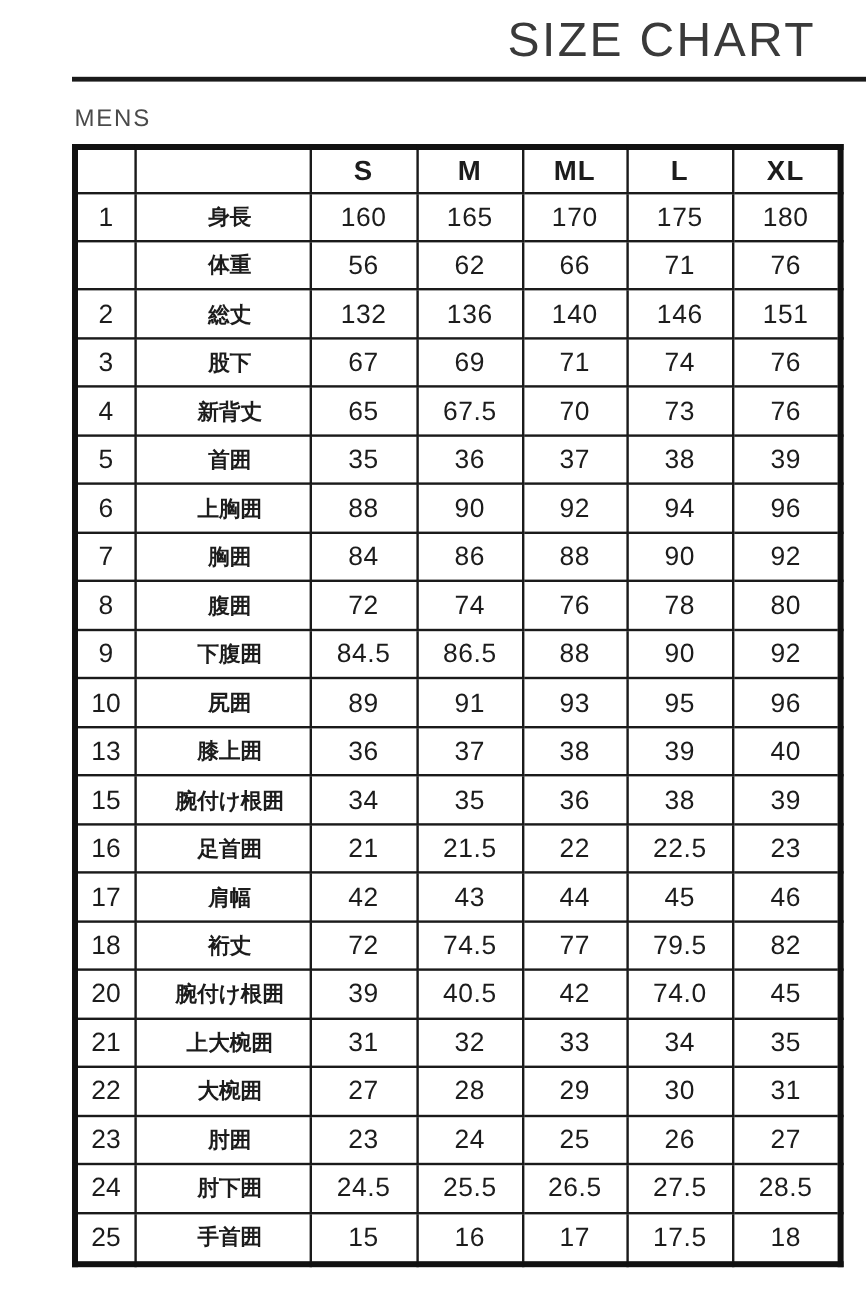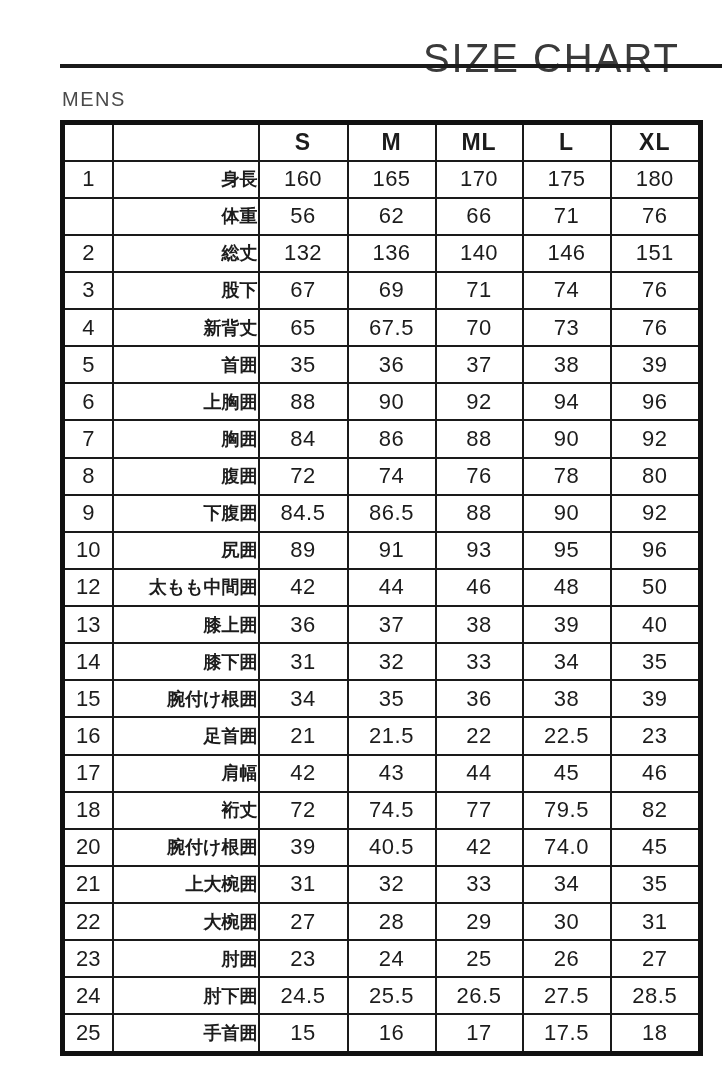--- a/index.html
+++ b/index.html
@@ -16,21 +16,20 @@
   }
   .page-title {
     position: absolute;
     top: 12px;
     right: 42px;
     font-size: 40px;
     font-weight: 300;
     letter-spacing: 2px;
     color: var(--title-color, #3a3a3a);
     white-space: nowrap;
-    margin-top: 24px;
   }
   .title-rule {
     position: absolute;
     top: 64px;
     left: 60px;
     right: 0;
     height: 4px;
     background: var(--border-color, #1a1a1a);
   }
   .section-label {
@@ -69,21 +68,21 @@
     text-align: center;
     letter-spacing: 1px;
   }
   .size-table td.no {
     text-align: center;
     font-size: 22px;
     font-weight: 400;
     color: var(--text-color, #1c1c1c);
   }
   .size-table td.label {
-    text-align: right;
+    text-align: center;
     padding-left: 12px;
     font-size: 18px;
     font-weight: 700;
     color: var(--text-color, #1c1c1c);
   }
   .size-table td.val {
     text-align: center;
     font-size: 22px;
     font-weight: 400;
     letter-spacing: 0.5px;
@@ -212,47 +211,29 @@
       <tr>
         <td class="no">10</td>
         <td class="label">尻囲</td>
         <td class="val">89</td>
         <td class="val">91</td>
         <td class="val">93</td>
         <td class="val">95</td>
         <td class="val">96</td>
       </tr>
       <tr>
-        <td class="no">12</td>
-        <td class="label">太もも中間囲</td>
-        <td class="val">42</td>
-        <td class="val">44</td>
-        <td class="val">46</td>
-        <td class="val">48</td>
-        <td class="val">50</td>
-      </tr>
-      <tr>
         <td class="no">13</td>
         <td class="label">膝上囲</td>
         <td class="val">36</td>
         <td class="val">37</td>
         <td class="val">38</td>
         <td class="val">39</td>
         <td class="val">40</td>
       </tr>
       <tr>
-        <td class="no">14</td>
-        <td class="label">膝下囲</td>
-        <td class="val">31</td>
-        <td class="val">32</td>
-        <td class="val">33</td>
-        <td class="val">34</td>
-        <td class="val">35</td>
-      </tr>
-      <tr>
         <td class="no">15</td>
         <td class="label">腕付け根囲</td>
         <td class="val">34</td>
         <td class="val">35</td>
         <td class="val">36</td>
         <td class="val">38</td>
         <td class="val">39</td>
       </tr>
       <tr>
         <td class="no">16</td>

